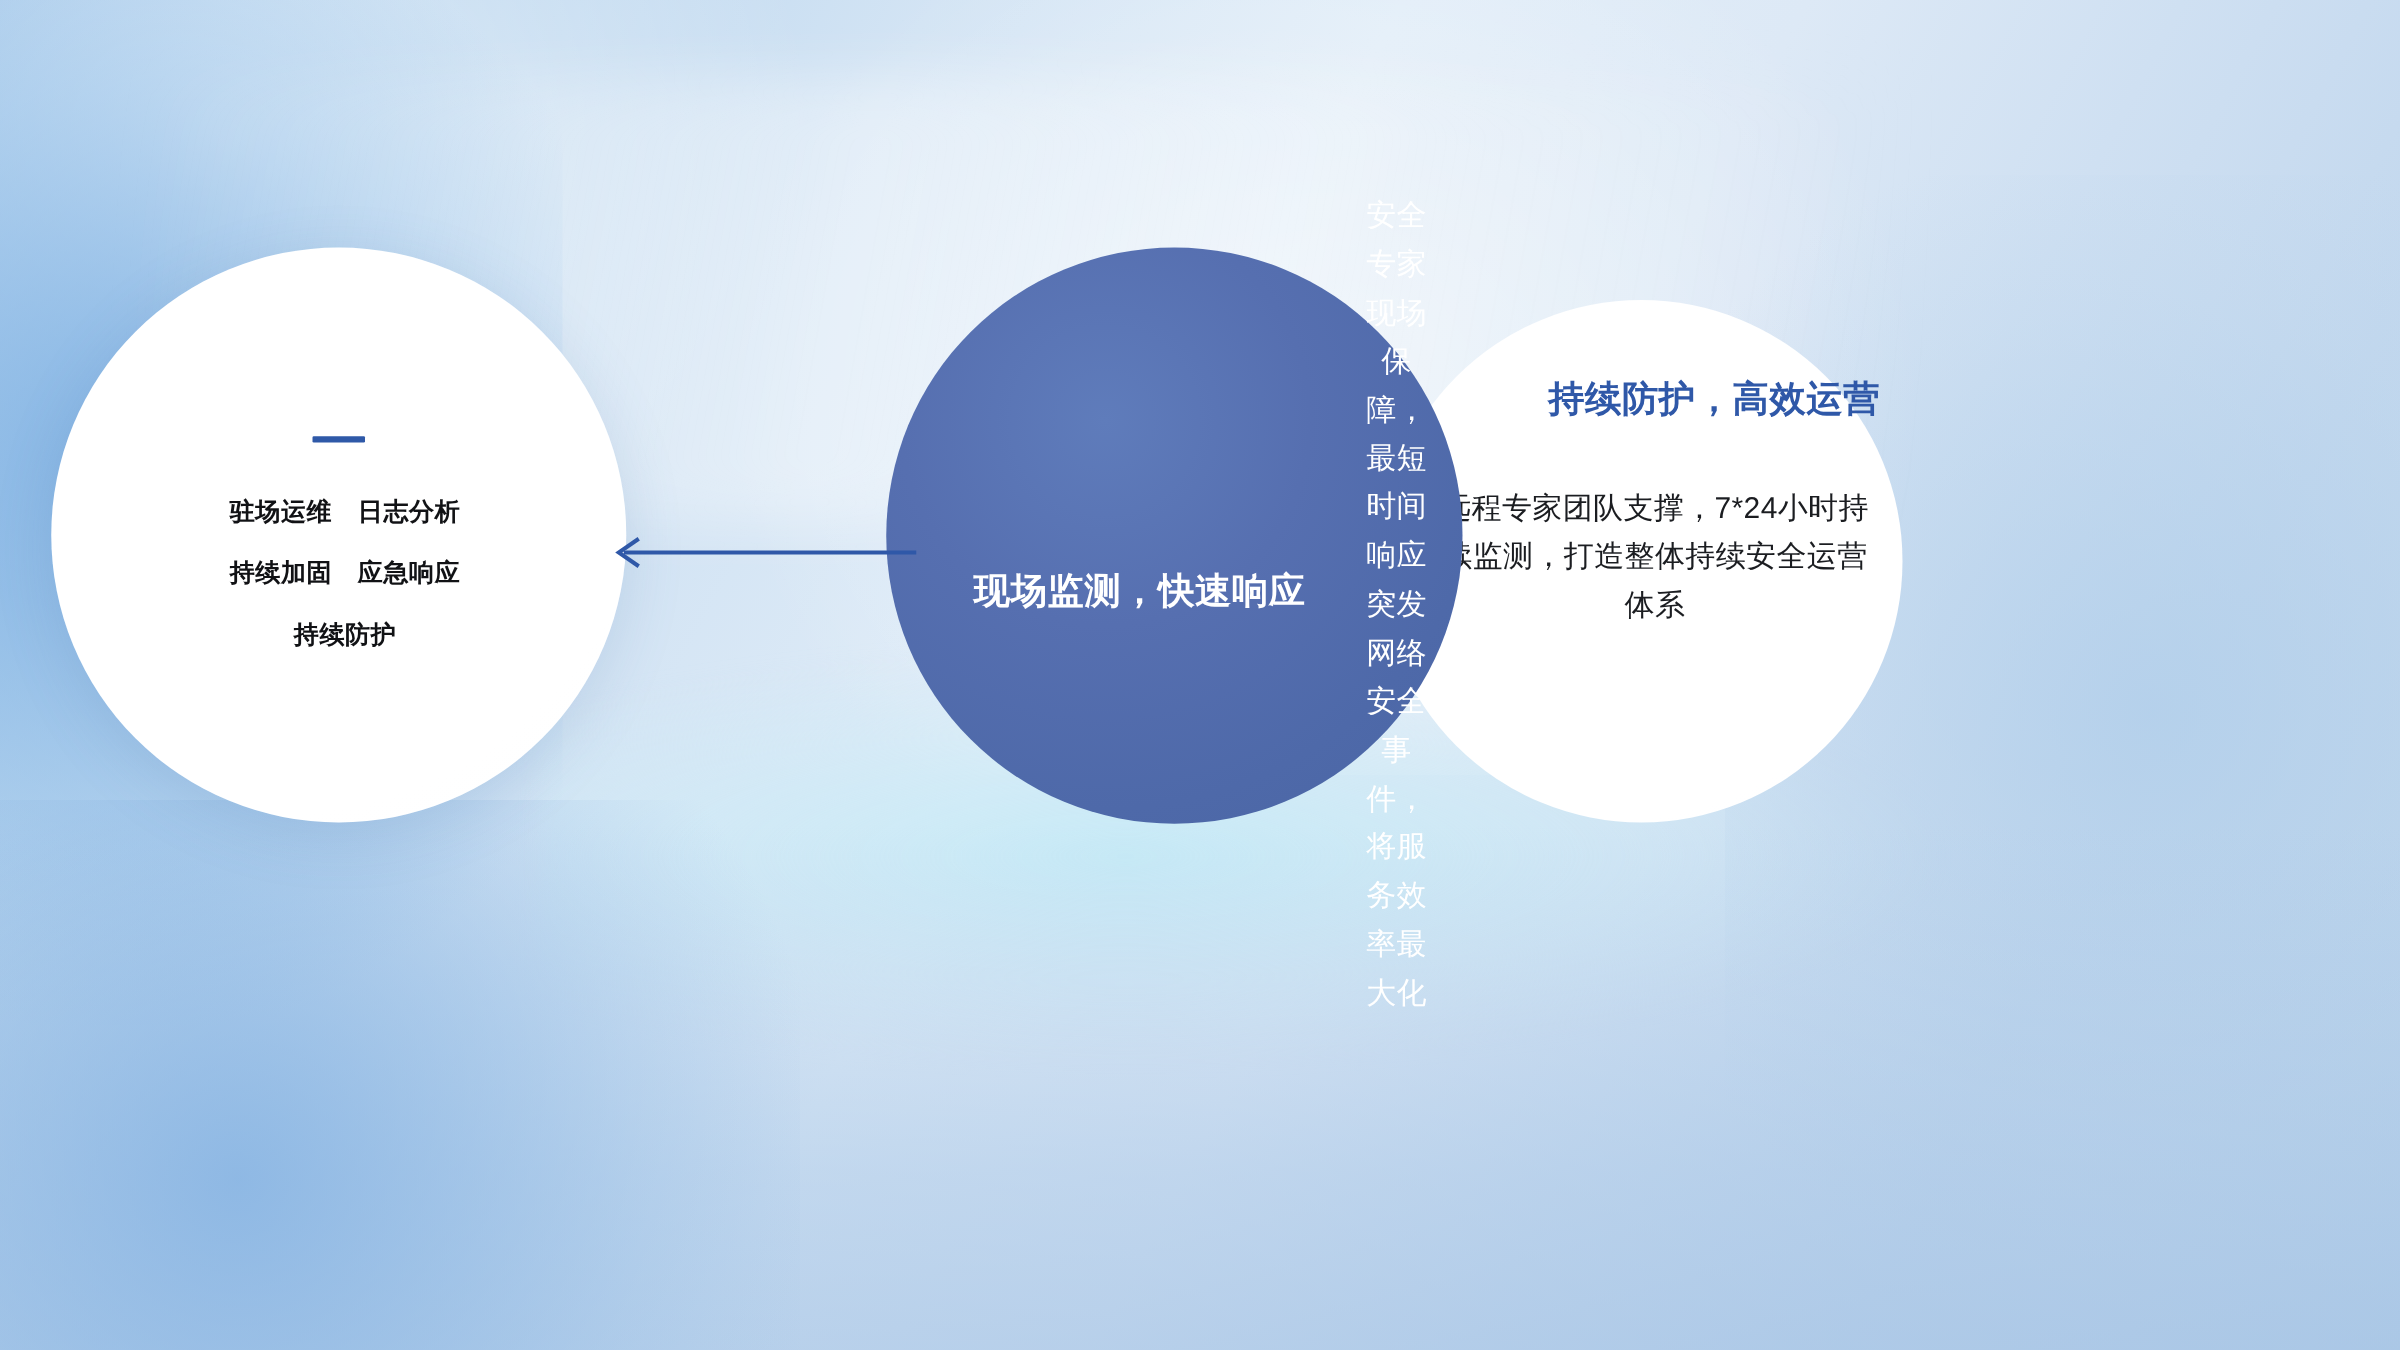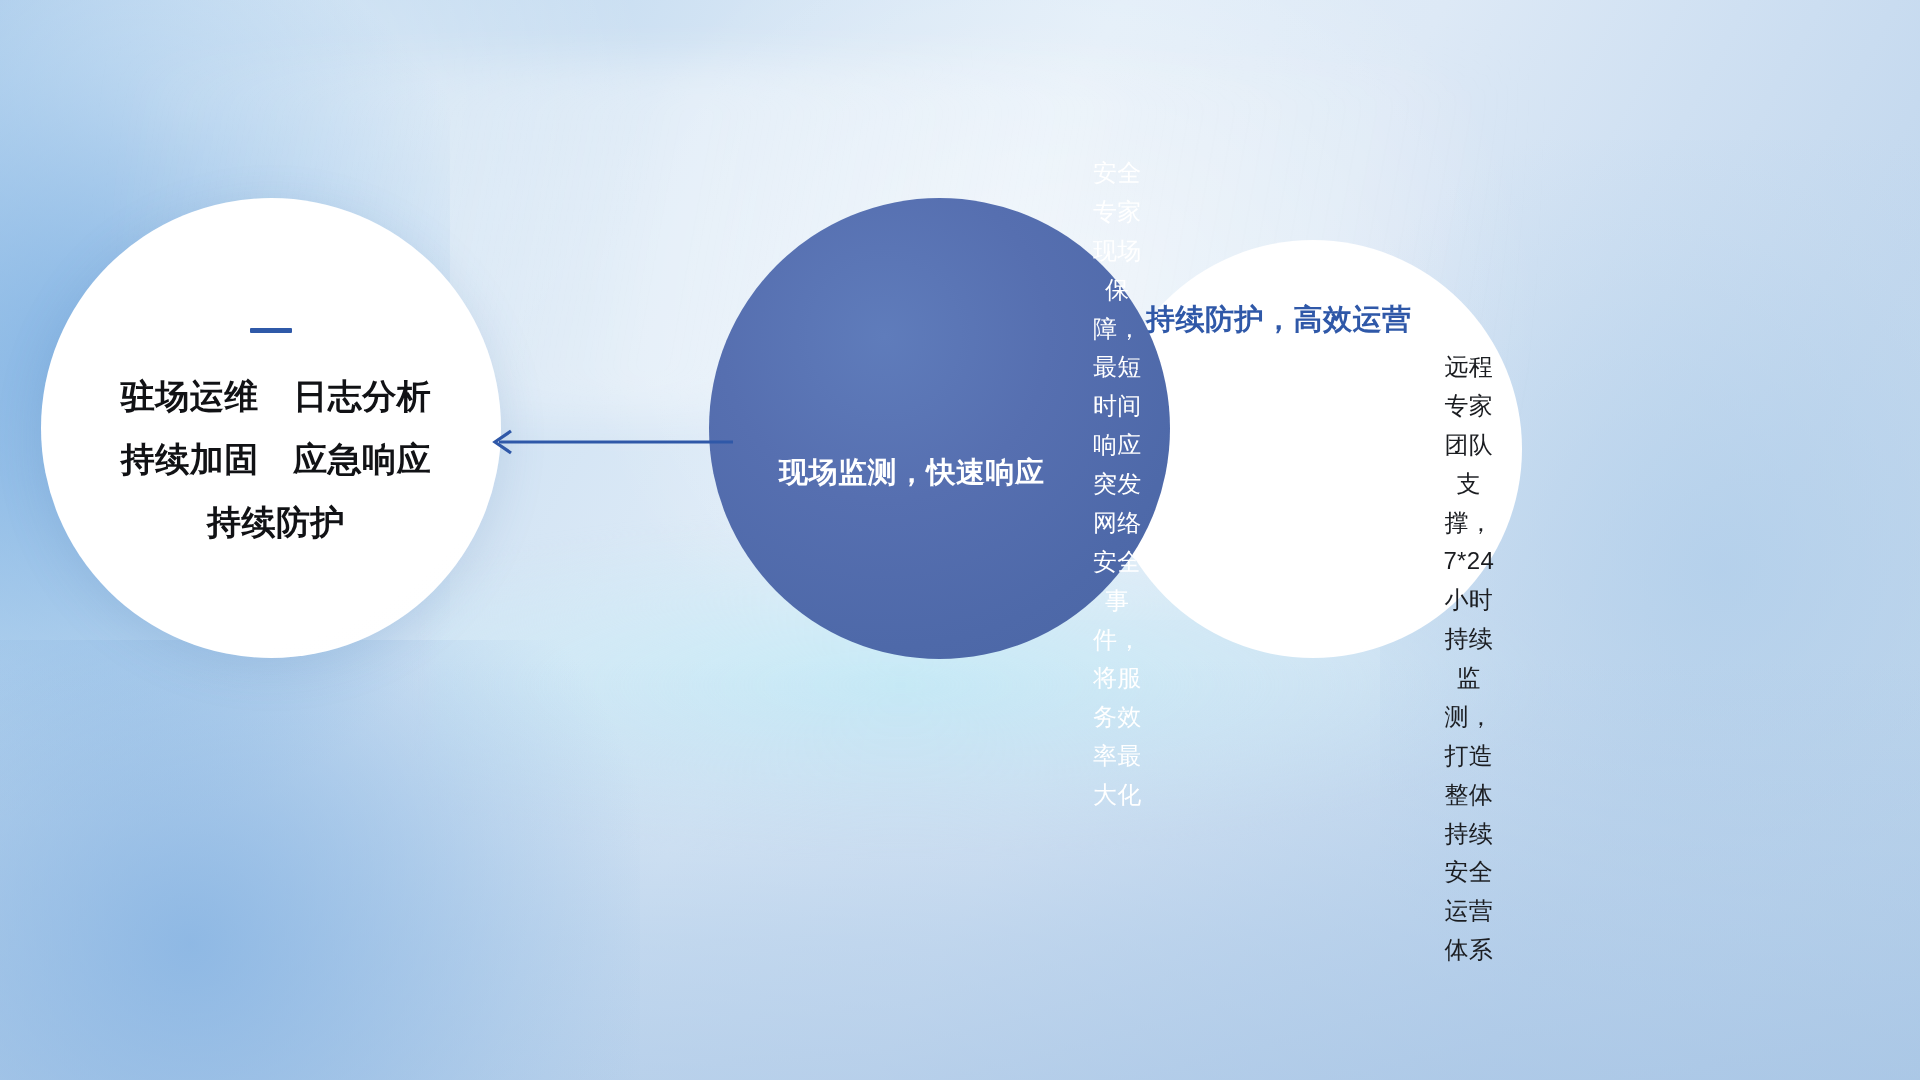--- a/index.html
+++ b/index.html
@@ -69,21 +69,21 @@
     box-shadow:0 10px 46px rgba(90,130,180,.18);
     display:flex; flex-direction:column; align-items:center; justify-content:center;
     padding-top:10px;
   }
   .dash {
     width:42px; height:5px; background:#2f59a8; border-radius:1px;
     margin-bottom:46px;
   }
   .left-lines { text-align:center; }
   .left-line {
-    font-size:34px; font-weight:bold; color:#111215;
+    font-size:20px; font-weight:bold; color:#111215;
     letter-spacing:.5px; line-height:1.0; margin-bottom:29px;
     white-space:pre;
     margin-left:10px;
   }
   .left-line:last-child { margin-bottom:0; }
 
   #circle-mid {
     left:709px; top:198px; width:461px; height:461px;
     background:radial-gradient(circle at 38% 30%, #5f7cbb 0%, #566fb0 38%, #4e69a9 72%, #4a65a4 100%);
     z-index:3;
@@ -97,21 +97,21 @@
   #circle-mid .body {
     margin-top:24px; margin-left:42px;
     font-size:24px; line-height:1.62; color:#ffffff;
     text-align:center; width:300px; letter-spacing:.3px;
   }
 
   #circle-right {
     left:1104px; top:240px; width:418px; height:418px;
     background:radial-gradient(circle at 42% 32%, #ffffff 0%, #ffffff 76%, #fcfdff 100%);
     z-index:2;
-    display:flex; flex-direction:row; align-items:flex-start;
+    display:flex; flex-direction:column; align-items:flex-end;
     padding:60px 18px 0 18px;
   }
   #circle-right .title {
     font-size:29px; font-weight:bold; color:#2f58a8;
     letter-spacing:.5px; white-space:nowrap; margin-left:24px;
   }
   #circle-right .body {
     margin-top:48px; margin-left:22px;
     font-size:24px; line-height:1.62; color:#1b1d21;
     text-align:center; width:360px; letter-spacing:.3px;

